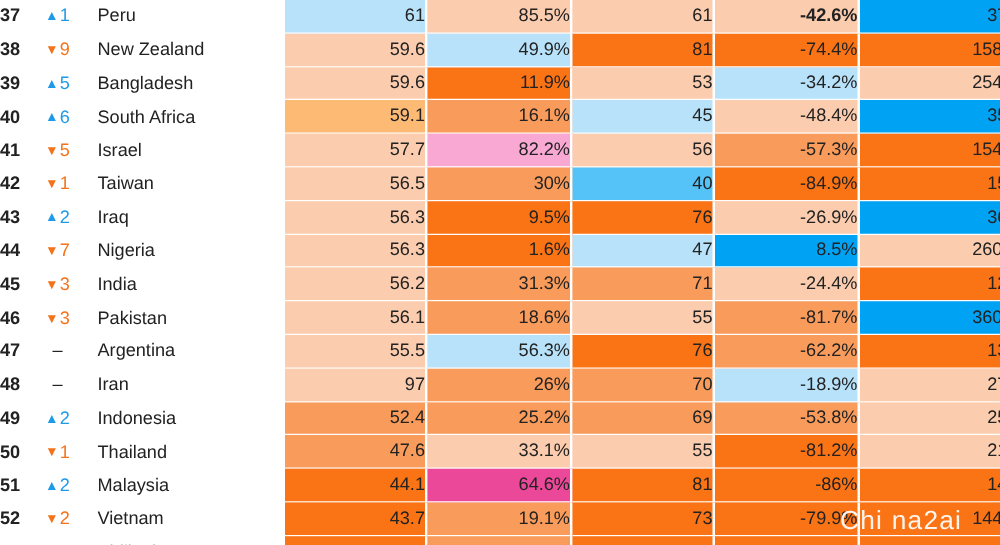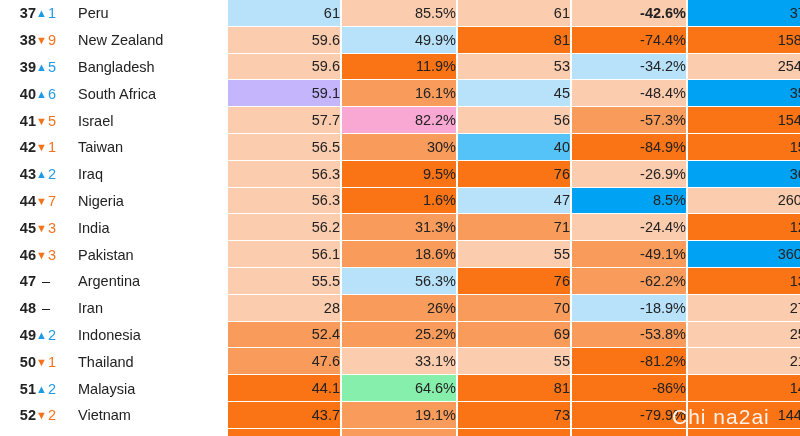--- a/index.html
+++ b/index.html
@@ -26,21 +26,21 @@
     height:25.8px;
     vertical-align:middle;
     font-size:14.5px;
     color:#222222;
     white-space:nowrap;
     overflow:hidden;
   }
   
   td.c-rank{
     width:36px;
-    text-align:right;
+    text-align:left;
     padding-right:6px;
     font-weight:bold;
     color:#111111;
     font-size:14.5px;
   }
   td.c-delta{
     width:42px;
     text-align:left;
     padding-left:4px;
     font-size:14px;
@@ -122,21 +122,21 @@
           <td class="heat h2" style="background: rgb(250, 115, 20);">11.9%</td>
           <td class="heat h3" style="background: rgb(251, 204, 174);">53</td>
           <td class="heat h4" style="background: rgb(184, 226, 250);">-34.2%</td>
           <td class="heat h5" style="background: rgb(251, 204, 174);">254.5</td>
         </tr>
         <tr>
           <td class="c-rank">40</td>
           <td class="c-delta up"><span class="arrow">▲</span><span>6</span></td>
           <td class="c-name">South Africa</td>
           <td class="pad"></td>
-          <td class="heat h1" style="background: #c4b5fd; padding-left: 39px;">59.1</td>
+          <td class="heat h1" style="background: #fdba74; padding-left: 39px;">59.1</td>
           <td class="heat h2" style="background: rgb(249, 155, 90);">16.1%</td>
           <td class="heat h3" style="background: rgb(184, 226, 250);">45</td>
           <td class="heat h4" style="background: rgb(251, 204, 174);">-48.4%</td>
           <td class="heat h5" style="background: rgb(0, 162, 243);">359</td>
         </tr>
         <tr>
           <td class="c-rank">41</td>
           <td class="c-delta down"><span class="arrow">▼</span><span>5</span></td>
           <td class="c-name">Israel</td>
           <td class="pad"></td>
@@ -191,40 +191,40 @@
           <td class="heat h5" style="background: rgb(250, 115, 20);">123</td>
         </tr>
         <tr>
           <td class="c-rank">46</td>
           <td class="c-delta down"><span class="arrow">▼</span><span>3</span></td>
           <td class="c-name">Pakistan</td>
           <td class="pad"></td>
           <td class="heat h1" style="background: rgb(251, 204, 174);">56.1</td>
           <td class="heat h2" style="background: rgb(249, 155, 90);">18.6%</td>
           <td class="heat h3" style="background: rgb(251, 204, 174);">55</td>
-          <td class="heat h4" style="background: rgb(249, 155, 90);">-49.1%</td>
+          <td class="heat h4" style="background: rgb(249, 155, 90);">-81.7%</td>
           <td class="heat h5" style="background: rgb(0, 162, 243);">360.5</td>
         </tr>
         <tr>
           <td class="c-rank">47</td>
           <td class="c-delta flat">–</td>
           <td class="c-name">Argentina</td>
           <td class="pad"></td>
           <td class="heat h1" style="background: rgb(251, 204, 174);">55.5</td>
           <td class="heat h2" style="background: rgb(184, 226, 250);">56.3%</td>
           <td class="heat h3" style="background: rgb(250, 115, 20);">76</td>
           <td class="heat h4" style="background: rgb(249, 155, 90);">-62.2%</td>
           <td class="heat h5" style="background: rgb(250, 115, 20);">136</td>
         </tr>
         <tr>
           <td class="c-rank">48</td>
           <td class="c-delta flat">–</td>
           <td class="c-name">Iran</td>
           <td class="pad"></td>
-          <td class="heat h1" style="background: rgb(251, 204, 174);">28</td>
+          <td class="heat h1" style="background: rgb(251, 204, 174);">97</td>
           <td class="heat h2" style="background: rgb(249, 155, 90);">26%</td>
           <td class="heat h3" style="background: rgb(249, 155, 90);">70</td>
           <td class="heat h4" style="background: rgb(184, 226, 250);">-18.9%</td>
           <td class="heat h5" style="background: rgb(251, 204, 174);">272</td>
         </tr>
         <tr>
           <td class="c-rank">49</td>
           <td class="c-delta up"><span class="arrow">▲</span><span>2</span></td>
           <td class="c-name">Indonesia</td>
           <td class="pad"></td>
@@ -244,21 +244,21 @@
           <td class="heat h3" style="background: rgb(251, 204, 174);">55</td>
           <td class="heat h4" style="background: rgb(250, 115, 20);">-81.2%</td>
           <td class="heat h5" style="background: rgb(251, 204, 174);">219</td>
         </tr>
         <tr>
           <td class="c-rank">51</td>
           <td class="c-delta up"><span class="arrow">▲</span><span>2</span></td>
           <td class="c-name">Malaysia</td>
           <td class="pad"></td>
           <td class="heat h1" style="background: rgb(250, 115, 20);">44.1</td>
-          <td class="heat h2" style="background: #86efac;">64.6%</td>
+          <td class="heat h2" style="background: #ec4899;">64.6%</td>
           <td class="heat h3" style="background: rgb(250, 115, 20);">81</td>
           <td class="heat h4" style="background: rgb(250, 115, 20); text-align: right;">-86%</td>
           <td class="heat h5" style="background: rgb(250, 115, 20);">144</td>
         </tr>
         <tr>
           <td class="c-rank">52</td>
           <td class="c-delta down"><span class="arrow">▼</span><span>2</span></td>
           <td class="c-name">Vietnam</td>
           <td class="pad"></td>
           <td class="heat h1" style="background: rgb(250, 115, 20);">43.7</td>

